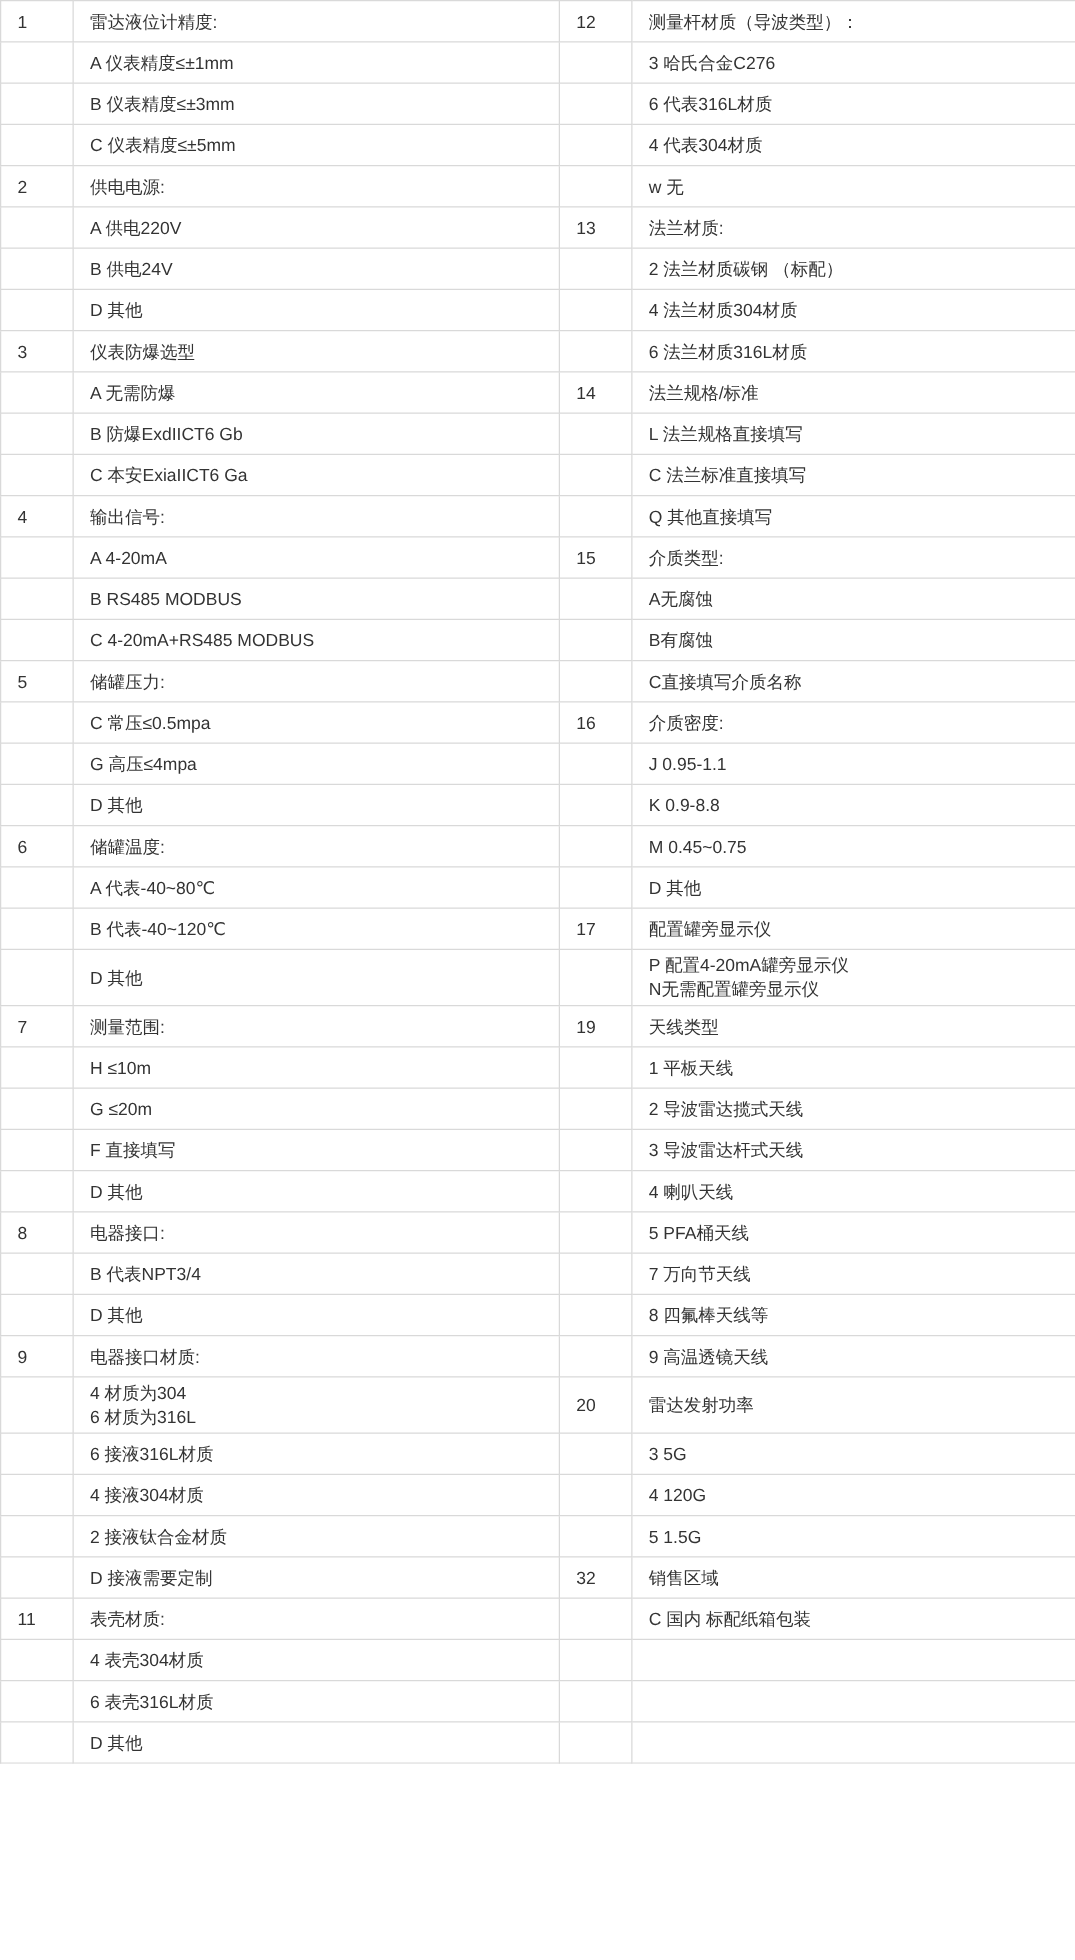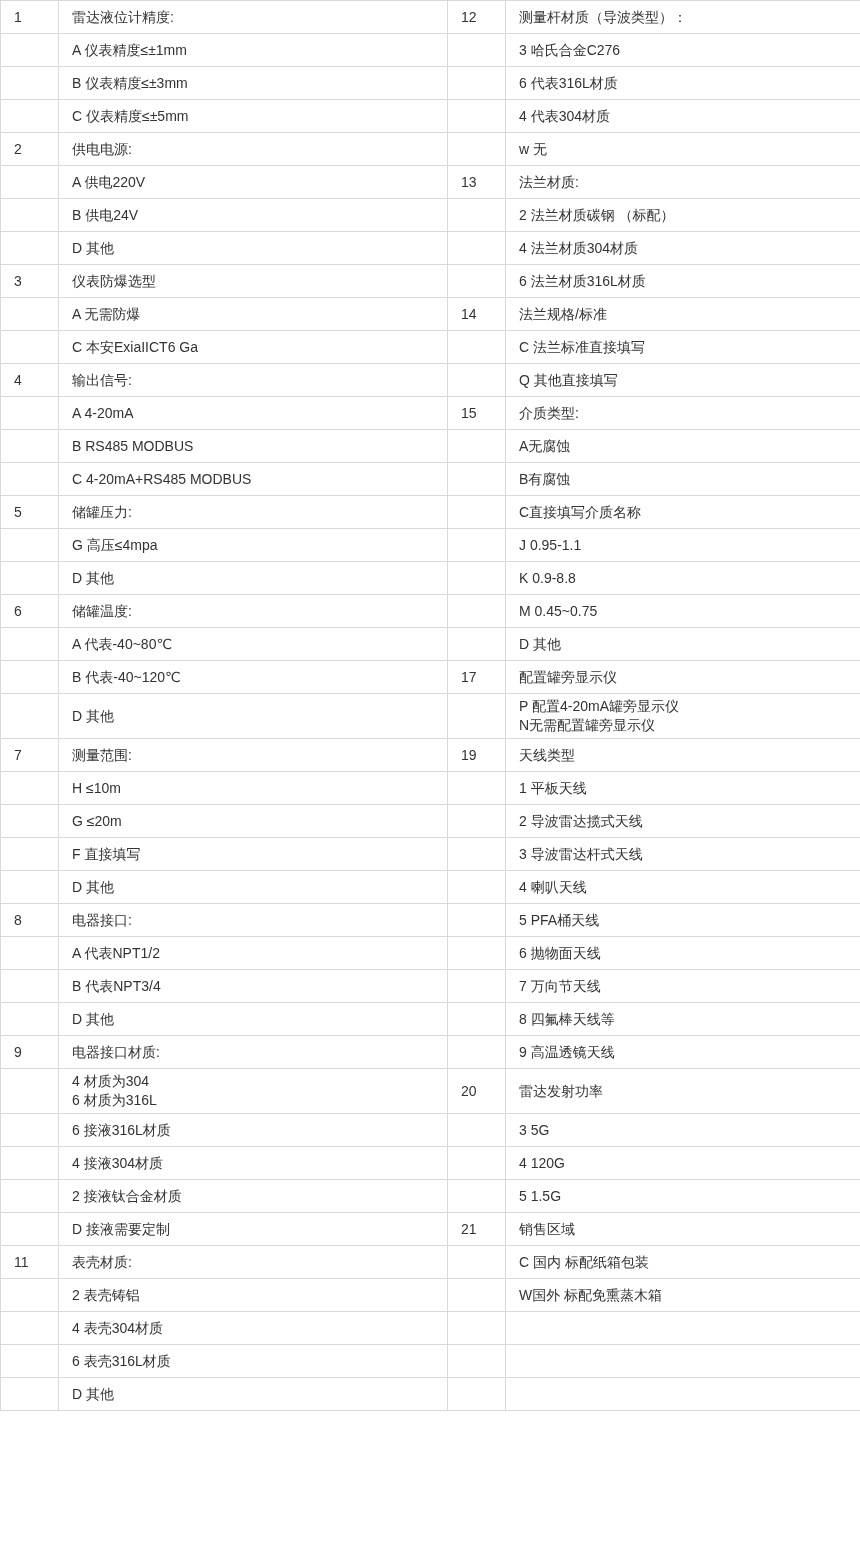--- a/index.html
+++ b/index.html
@@ -93,20 +93,26 @@
         <td data-name="option-cell" class="desc">6 法兰材质316L材质</td>
       </tr>
       <tr data-name="table-row">
         <td data-name="row-number-cell" class="num"></td>
         <td data-name="option-cell" class="desc">A 无需防爆</td>
         <td data-name="row-number-cell" class="num">14</td>
         <td data-name="option-cell" class="desc">法兰规格/标准</td>
       </tr>
       <tr data-name="table-row">
         <td data-name="row-number-cell" class="num"></td>
+        <td data-name="option-cell" class="desc">B 防爆ExdIICT6 Gb</td>
+        <td data-name="row-number-cell" class="num"></td>
+        <td data-name="option-cell" class="desc">L 法兰规格直接填写</td>
+      </tr>
+      <tr data-name="table-row">
+        <td data-name="row-number-cell" class="num"></td>
         <td data-name="option-cell" class="desc">C 本安ExiaIICT6 Ga</td>
         <td data-name="row-number-cell" class="num"></td>
         <td data-name="option-cell" class="desc">C 法兰标准直接填写</td>
       </tr>
       <tr data-name="table-row">
         <td data-name="row-number-cell" class="num">4</td>
         <td data-name="option-cell" class="desc">输出信号:</td>
         <td data-name="row-number-cell" class="num"></td>
         <td data-name="option-cell" class="desc">Q 其他直接填写</td>
       </tr>
@@ -126,20 +132,26 @@
         <td data-name="row-number-cell" class="num"></td>
         <td data-name="option-cell" class="desc">C 4-20mA+RS485 MODBUS</td>
         <td data-name="row-number-cell" class="num"></td>
         <td data-name="option-cell" class="desc">B有腐蚀</td>
       </tr>
       <tr data-name="table-row">
         <td data-name="row-number-cell" class="num">5</td>
         <td data-name="option-cell" class="desc">储罐压力:</td>
         <td data-name="row-number-cell" class="num"></td>
         <td data-name="option-cell" class="desc">C直接填写介质名称</td>
+      </tr>
+      <tr data-name="table-row">
+        <td data-name="row-number-cell" class="num"></td>
+        <td data-name="option-cell" class="desc">C 常压≤0.5mpa</td>
+        <td data-name="row-number-cell" class="num">16</td>
+        <td data-name="option-cell" class="desc">介质密度:</td>
       </tr>
       <tr data-name="table-row">
         <td data-name="row-number-cell" class="num"></td>
         <td data-name="option-cell" class="desc">G 高压≤4mpa</td>
         <td data-name="row-number-cell" class="num"></td>
         <td data-name="option-cell" class="desc">J 0.95-1.1</td>
       </tr>
       <tr data-name="table-row">
         <td data-name="row-number-cell" class="num"></td>
         <td data-name="option-cell" class="desc">D 其他</td>
@@ -202,26 +214,20 @@
         <td data-name="option-cell" class="desc">4 喇叭天线</td>
       </tr>
       <tr data-name="table-row">
         <td data-name="row-number-cell" class="num">8</td>
         <td data-name="option-cell" class="desc">电器接口:</td>
         <td data-name="row-number-cell" class="num"></td>
         <td data-name="option-cell" class="desc">5 PFA桶天线</td>
       </tr>
       <tr data-name="table-row">
         <td data-name="row-number-cell" class="num"></td>
-        <td data-name="option-cell" class="desc">A 代表NPT1/2</td>
-        <td data-name="row-number-cell" class="num"></td>
-        <td data-name="option-cell" class="desc">6 抛物面天线</td>
-      </tr>
-      <tr data-name="table-row">
-        <td data-name="row-number-cell" class="num"></td>
         <td data-name="option-cell" class="desc">B 代表NPT3/4</td>
         <td data-name="row-number-cell" class="num"></td>
         <td data-name="option-cell" class="desc">7 万向节天线</td>
       </tr>
       <tr data-name="table-row">
         <td data-name="row-number-cell" class="num"></td>
         <td data-name="option-cell" class="desc">D 其他</td>
         <td data-name="row-number-cell" class="num"></td>
         <td data-name="option-cell" class="desc">8 四氟棒天线等</td>
       </tr>
@@ -252,34 +258,28 @@
       </tr>
       <tr data-name="table-row">
         <td data-name="row-number-cell" class="num"></td>
         <td data-name="option-cell" class="desc">2 接液钛合金材质</td>
         <td data-name="row-number-cell" class="num"></td>
         <td data-name="option-cell" class="desc">5  1.5G</td>
       </tr>
       <tr data-name="table-row">
         <td data-name="row-number-cell" class="num"></td>
         <td data-name="option-cell" class="desc">D 接液需要定制</td>
-        <td data-name="row-number-cell" class="num">21</td>
+        <td data-name="row-number-cell" class="num">32</td>
         <td data-name="option-cell" class="desc">销售区域</td>
       </tr>
       <tr data-name="table-row">
         <td data-name="row-number-cell" class="num">11</td>
         <td data-name="option-cell" class="desc">表壳材质:</td>
         <td data-name="row-number-cell" class="num"></td>
         <td data-name="option-cell" class="desc">C 国内  标配纸箱包装</td>
-      </tr>
-      <tr data-name="table-row">
-        <td data-name="row-number-cell" class="num"></td>
-        <td data-name="option-cell" class="desc">2 表壳铸铝</td>
-        <td data-name="row-number-cell" class="num"></td>
-        <td data-name="option-cell" class="desc">W国外  标配免熏蒸木箱</td>
       </tr>
       <tr data-name="table-row">
         <td data-name="row-number-cell" class="num"></td>
         <td data-name="option-cell" class="desc">4 表壳304材质</td>
         <td data-name="row-number-cell" class="num"></td>
         <td data-name="option-cell" class="desc"></td>
       </tr>
       <tr data-name="table-row">
         <td data-name="row-number-cell" class="num"></td>
         <td data-name="option-cell" class="desc">6 表壳316L材质</td>

